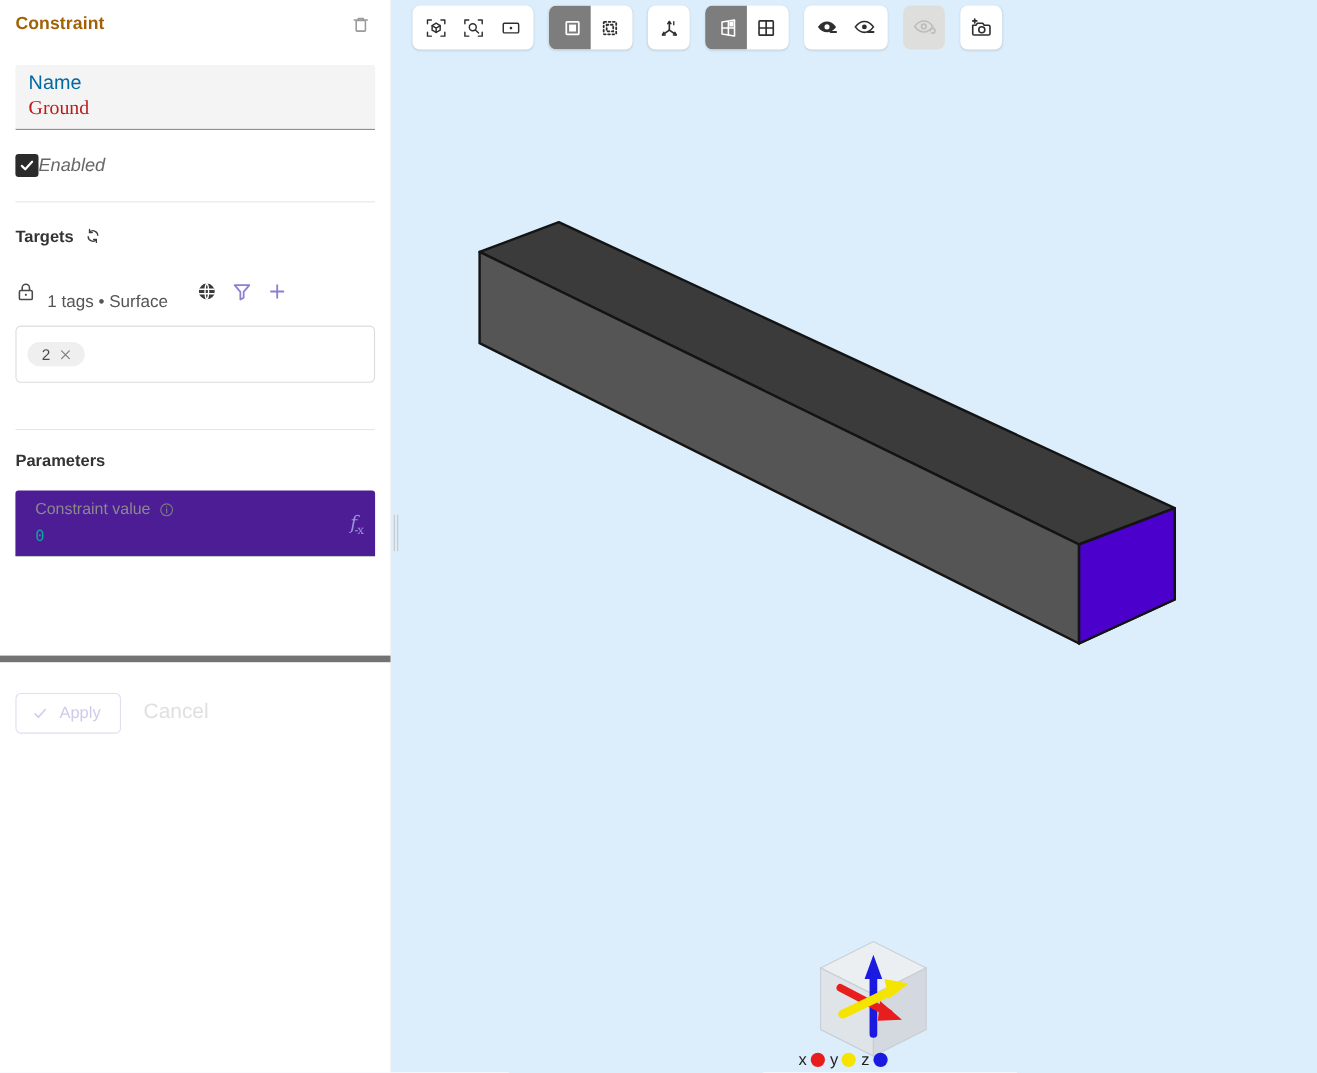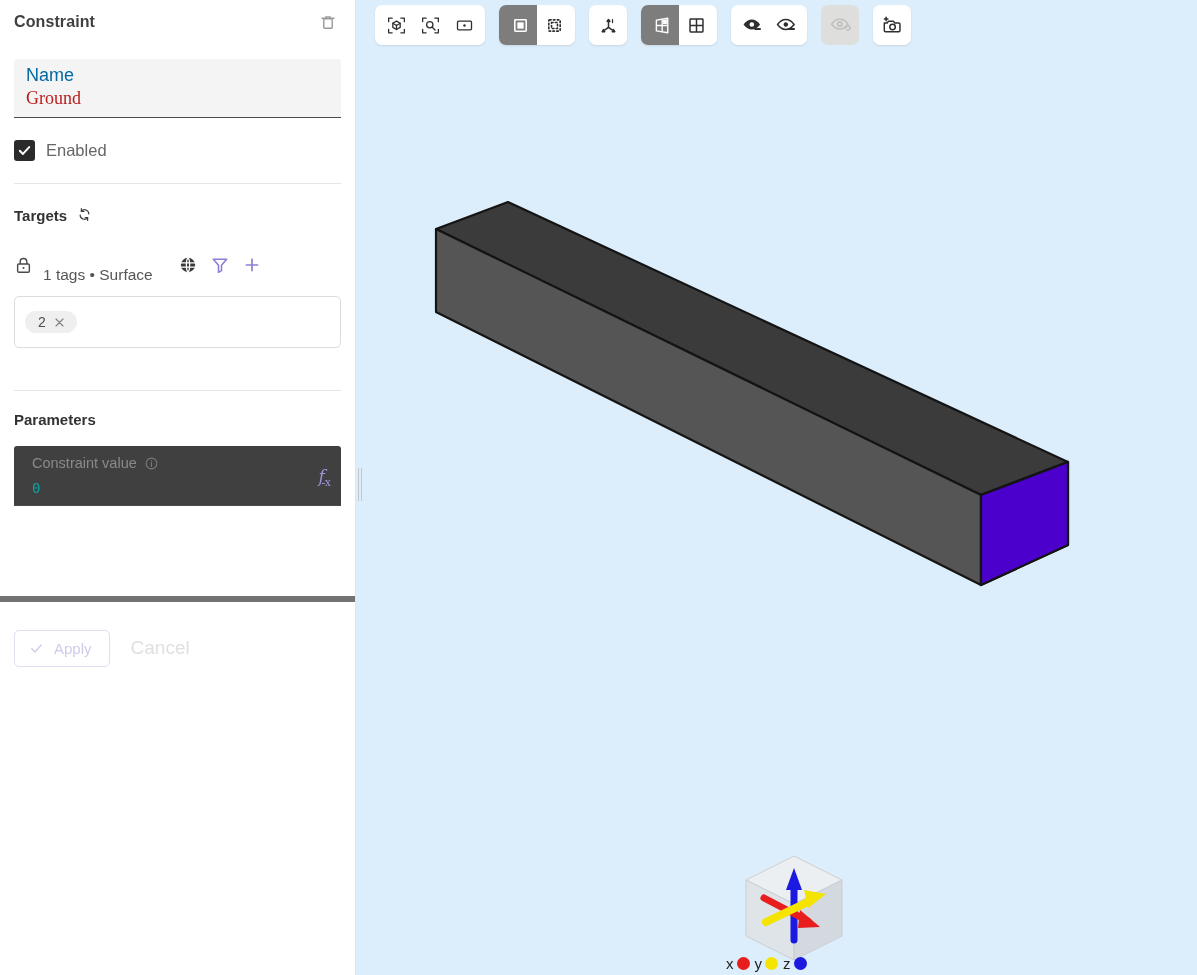--- a/index.html
+++ b/index.html
@@ -20,21 +20,21 @@
     flex: 0 0 356px;
   }
   .panel-scroll { position: relative; height: 100%; }
 
   .panel-header {
     display: flex; align-items: center; justify-content: space-between;
     padding: 10px 14px 0 14px;
     height: 34px;
   }
   .panel-title {
-    font-size: 16px; font-weight: bold; color: #404040; letter-spacing: .1px;
+    font-size: 16px; font-weight: bold; color: #a16207; letter-spacing: .1px;
   }
   .icon-btn {
     width: 26px; height: 26px;
     display: flex; align-items: center; justify-content: center;
     border-radius: 4px; cursor: pointer;
   }
 
   
   .field-wrap { padding: 0 14px; margin-top: 25px; }
   .filled-field {
@@ -45,22 +45,22 @@
   }
   .field-label {
     font-size: 18px; color: #0369a1; line-height: 16px; margin-bottom: 2px;
   }
   .field-value {
     font-size: 18px; color: #b91c1c; line-height: 26px; font-family: Liberation Serif, serif;
   }
 
   
   .check-row {
-    display: flex; align-items: center; gap: 11px;
-    padding: 0 14px; margin-top: 22px; cursor: pointer;
+    display: flex; align-items: center; 
+    padding: 0 14px; margin-top: 22px; cursor: pointer; font-style: italic;
   }
   .checkbox {
     width: 21px; height: 21px; border-radius: 3px;
     background: #2b2b2b;
     display: flex; align-items: center; justify-content: center;
     flex: 0 0 21px;
   }
   .checkbox svg { display: block; }
   .check-label { font-size: 16.5px; color: #666; }
 
@@ -94,21 +94,21 @@
     background: #efefef; border-radius: 13px;
     padding: 3px 11px 3px 13px;
     font-size: 14px; color: #4c4c4c;
     cursor: default;
   }
   .chip-x { cursor: pointer; display: flex; align-items: center; }
 
   
   .param-field-wrap { padding: 0 14px; margin-top: 18px; }
   .param-field {
-    background: #404040;
+    background: #4c1d95;
     border-bottom: 1px solid #4a4a4a;
     border-radius: 3px 3px 0 0;
     padding: 9px 12px 8px 18px;
     position: relative;
   }
   .param-label-row { display: flex; align-items: center; gap: 7px; }
   .param-label { font-size: 14.5px; color: #8a8a8a; }
   .param-value {
     font-family: "DejaVu Sans Mono", monospace;
     font-size: 14px; color: #0fa3a3; margin-top: 8px; line-height: 18px;

